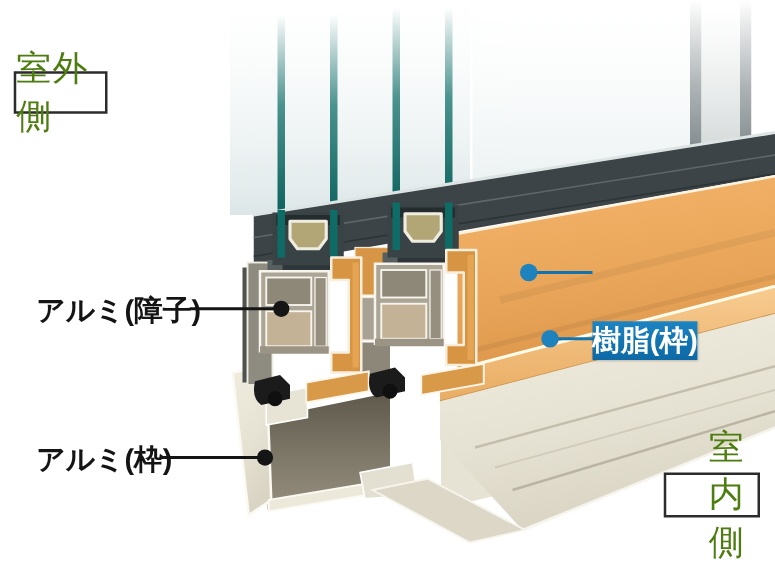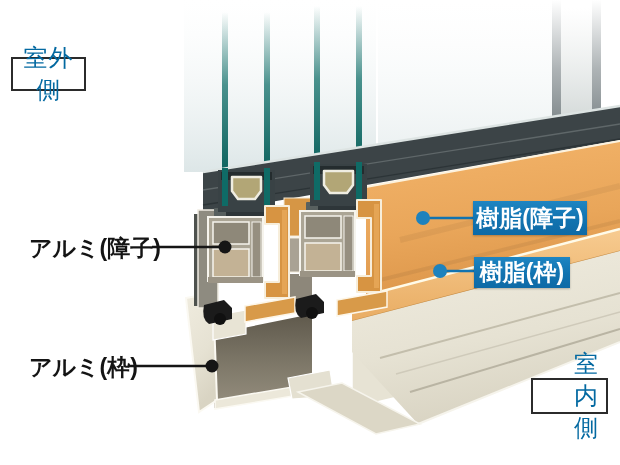--- a/index.html
+++ b/index.html
@@ -3,39 +3,39 @@
 <meta charset="utf-8">
 <style>
   html,body{margin:0;padding:0;background:#fff;}
   #stage{
     position:relative;width:620px;height:465px;background:#ffffff;overflow:hidden;
     font-family:"Liberation Sans","DejaVu Sans",sans-serif;
   }
   #art{position:absolute;left:0;top:0;}
   .side-box{
     position:absolute;display:flex;align-items:center;justify-content:center;
-    background:#ffffff;border:2px solid #2b2b2b;color:#0369a1;
-    font-size:24px;font-weight:500;letter-spacing:1px;box-sizing:border-box;text-align:center;
+    background:#ffffff;border:2px solid #2b2b2b;color:#4d7c0f;
+    font-size:28px;font-weight:500;letter-spacing:1px;box-sizing:border-box;
   }
   #box-outdoor{left:11px;top:57px;width:75px;height:34px;}
   #box-indoor{left:531px;top:378px;width:77px;height:36px;padding-left:34px;}
   .black-label{
     position:absolute;color:#141414;font-size:23px;font-weight:bold;
     letter-spacing:0px;white-space:nowrap;
   }
   #label-alumi-shoji{left:29px;top:233px;}
   #label-alumi-waku{left:29px;top:352px;}
   .blue-box{
     position:absolute;display:flex;align-items:center;justify-content:center;
     background:linear-gradient(180deg,#1e85c2 0%,#1173b0 55%,#0e6aa6 100%);
     color:#ffffff;font-size:23px;font-weight:bold;white-space:nowrap;
     box-sizing:border-box;box-shadow:0 1px 2px rgba(0,0,0,.25);
   }
   #box-jushi-shoji{left:473px;top:201px;width:114px;height:34px;}
-  #box-jushi-waku{left:474px;top:257px;width:96px;height:31px;}
+  #box-jushi-waku{left:474px;top:257px;width:84px;height:31px;}
 </style>
 </head>
 <body>
 
 <div id="stage">
 
   <svg id="art" width="620" height="465" viewBox="0 0 620 465">
     <defs>
       <linearGradient id="gTeal" x1="0" y1="0" x2="0" y2="1">
         <stop offset="0" stop-color="#0f6b66" stop-opacity="0"></stop>
@@ -192,23 +192,20 @@
   </svg>
 
   <div id="box-outdoor" class="side-box">
     <span>室外側</span>
   </div>
 
   <div id="label-alumi-waku" class="black-label">アルミ(枠)</div>
 
   <div id="label-alumi-shoji" class="black-label">アルミ(障子)</div>
 
-  <div id="box-jushi-shoji" class="blue-box">
-    <span>樹脂(障子)</span>
-  </div>
 
   <div id="box-jushi-waku" class="blue-box">
     <span>樹脂(枠)</span>
   </div>
 
   <div id="box-indoor" class="side-box">
     <span>室内側</span>
   </div>
 
 </div>

